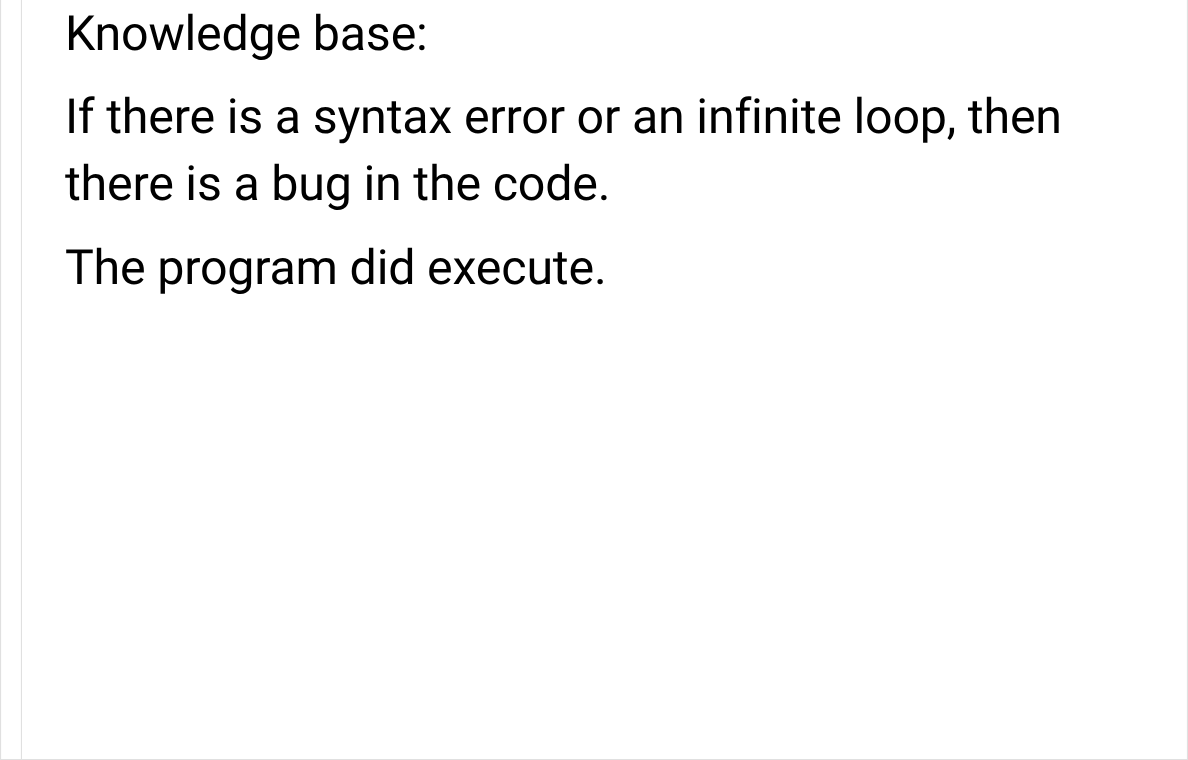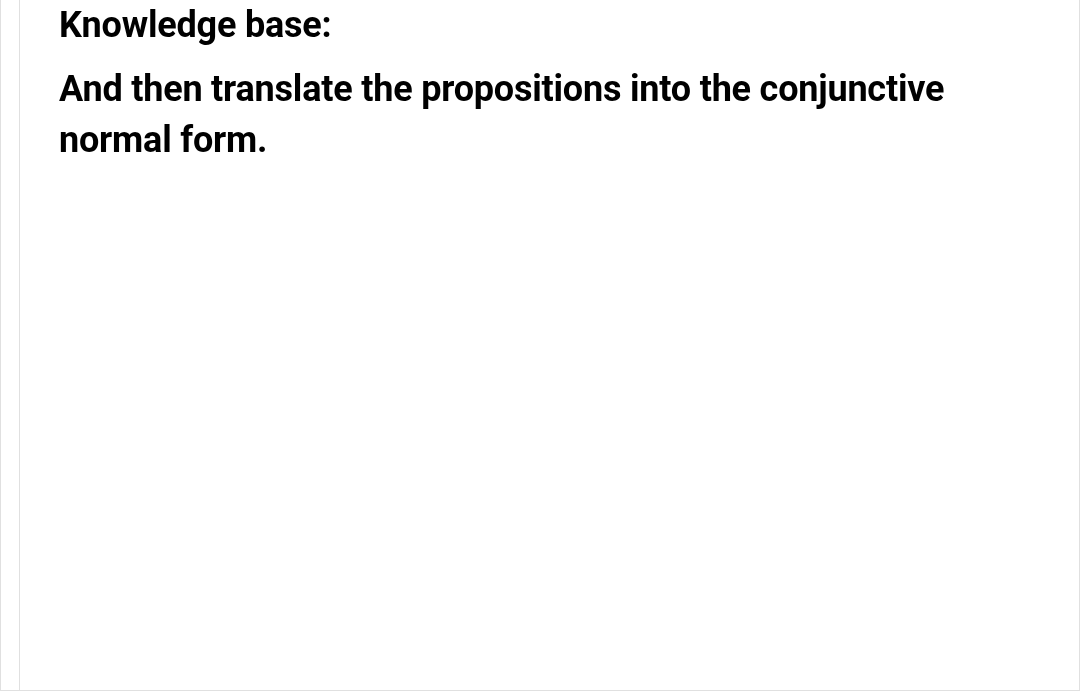--- a/index.html
+++ b/index.html
@@ -26,31 +26,32 @@
     }
     .inner-border-left {
       position: absolute;
       left: 18px;
       top: 0;
       bottom: 0;
       width: 1px;
       background: #e0e0e0;
     }
     .line {
-      font-size: 36px;
+      font-size: 44px;
       line-height: 1.4;
-      font-weight: 700;
+      font-weight: 400;
       letter-spacing: -0.2px;
       margin-bottom: 14px;
     }
     .line:first-child {
       padding-top: 2px;
     }
   </style>
 </head>
 <body>
 
 <div class="container">
   <div class="inner-border-left"></div>
 
   <p class="line">Knowledge base:</p>
-  <p class="line">And then translate the propositions into the conjunctive normal form.</p>
+  <p class="line">If there is a syntax error or an infinite loop, then there is a bug in the code.</p>
+  <p class="line">The program did execute.</p>
 </div>
 
 </body></html>

